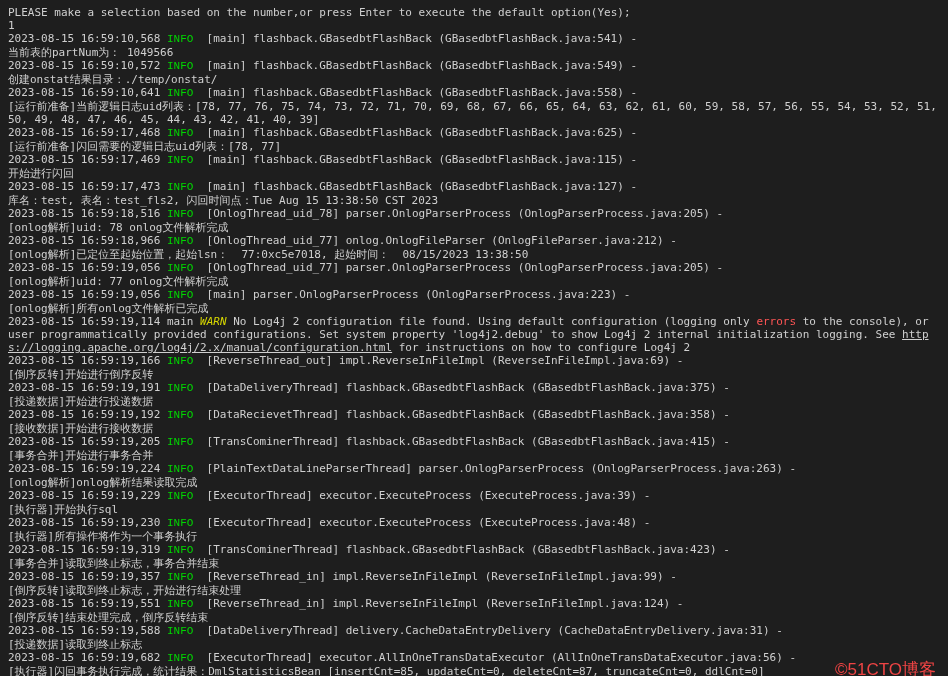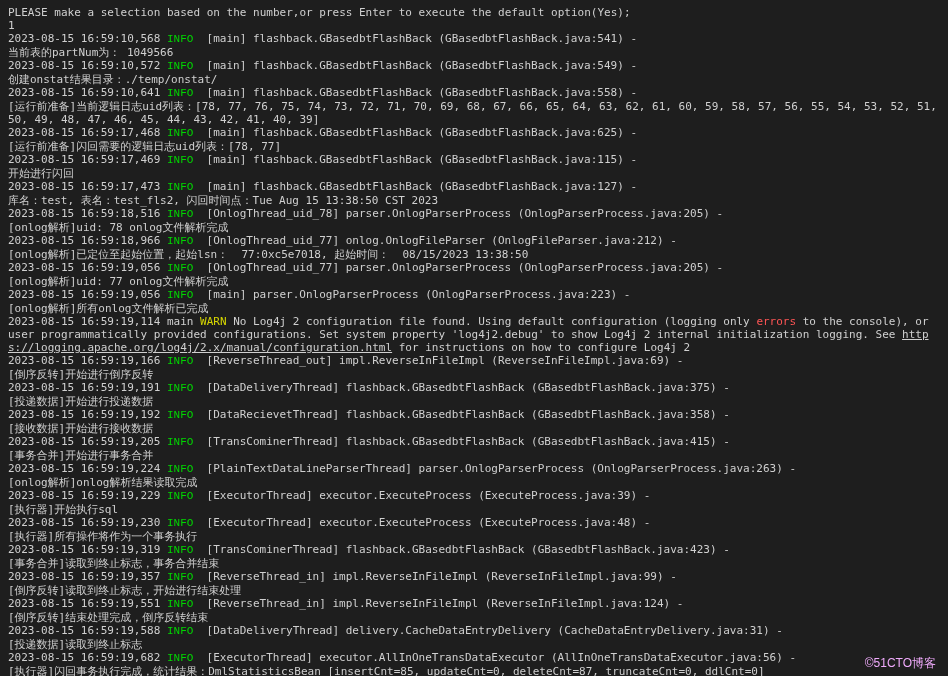--- a/index.html
+++ b/index.html
@@ -17,34 +17,34 @@
   }
   .terminal {
     padding: 6px 8px;
     white-space: pre-wrap;
     word-break: break-all;
   }
   .line {
     display: block;
   }
   .info { color: #00d700; font-family: Liberation Mono, monospace; }
-  .warn { color: #d7d700; }
+  .warn { color: #d7d700; font-style: italic; }
   .err  { color: #ff5555; margin-top: 8px; }
   .link { color: #d0d0d0; text-decoration: underline; }
   .highlight-box {
     border: 1px solid #ff3030;
     padding: 0 2px;
     display: inline-block;
   }
   .watermark {
     position: absolute;
     right: 12px;
-    bottom: 6px;
-    color: #f0abfc;
-    font-size: 12px;
+    bottom: 0;
+    color: #ef4444;
+    font-size: 17px;
     font-family: Arial, sans-serif;
   }
 </style>
 </head>
 <body>
 
 <div class="terminal" id="term"><span class="line">PLEASE make a selection based on the number,or press Enter to execute the default option(Yes);</span><span class="line"></span><span class="line">1</span><span class="line">2023-08-15 16:59:10,568 <span class="info">INFO</span>  [main] flashback.GBasedbtFlashBack (GBasedbtFlashBack.java:541) -</span><span class="line">当前表的partNum为： 1049566</span><span class="line">2023-08-15 16:59:10,572 <span class="info">INFO</span>  [main] flashback.GBasedbtFlashBack (GBasedbtFlashBack.java:549) -</span><span class="line">创建onstat结果目录：./temp/onstat/</span><span class="line">2023-08-15 16:59:10,641 <span class="info">INFO</span>  [main] flashback.GBasedbtFlashBack (GBasedbtFlashBack.java:558) -</span><span class="line">[运行前准备]当前逻辑日志uid列表：[78, 77, 76, 75, 74, 73, 72, 71, 70, 69, 68, 67, 66, 65, 64, 63, 62, 61, 60, 59, 58, 57, 56, 55, 54, 53, 52, 51, 50, 49, 48, 47, 46, 45, 44, 43, 42, 41, 40, 39]</span><span class="line">2023-08-15 16:59:17,468 <span class="info">INFO</span>  [main] flashback.GBasedbtFlashBack (GBasedbtFlashBack.java:625) -</span><span class="line">[运行前准备]闪回需要的逻辑日志uid列表：[78, 77]</span><span class="line">2023-08-15 16:59:17,469 <span class="info">INFO</span>  [main] flashback.GBasedbtFlashBack (GBasedbtFlashBack.java:115) -</span><span class="line">开始进行闪回</span><span class="line">2023-08-15 16:59:17,473 <span class="info">INFO</span>  [main] flashback.GBasedbtFlashBack (GBasedbtFlashBack.java:127) -</span><span class="line">库名：test, 表名：test_fls2, 闪回时间点：Tue Aug 15 13:38:50 CST 2023</span><span class="line">2023-08-15 16:59:18,516 <span class="info">INFO</span>  [OnlogThread_uid_78] parser.OnlogParserProcess (OnlogParserProcess.java:205) -</span><span class="line">[onlog解析]uid: 78 onlog文件解析完成</span><span class="line">2023-08-15 16:59:18,966 <span class="info">INFO</span>  [OnlogThread_uid_77] onlog.OnlogFileParser (OnlogFileParser.java:212) -</span><span class="line">[onlog解析]已定位至起始位置，起始lsn：  77:0xc5e7018, 起始时间：  08/15/2023 13:38:50</span><span class="line">2023-08-15 16:59:19,056 <span class="info">INFO</span>  [OnlogThread_uid_77] parser.OnlogParserProcess (OnlogParserProcess.java:205) -</span><span class="line">[onlog解析]uid: 77 onlog文件解析完成</span><span class="line">2023-08-15 16:59:19,056 <span class="info">INFO</span>  [main] parser.OnlogParserProcess (OnlogParserProcess.java:223) -</span><span class="line">[onlog解析]所有onlog文件解析已完成</span><span class="line">2023-08-15 16:59:19,114 main <span class="warn">WARN</span> No Log4j 2 configuration file found. Using default configuration (logging only <span class="err">errors</span> to the console), or user programmatically provided configurations. Set system property 'log4j2.debug' to show Log4j 2 internal initialization logging. See <span class="link">https://logging.apache.org/log4j/2.x/manual/configuration.html</span> for instructions on how to configure Log4j 2</span><span class="line">2023-08-15 16:59:19,166 <span class="info">INFO</span>  [ReverseThread_out] impl.ReverseInFileImpl (ReverseInFileImpl.java:69) -</span><span class="line">[倒序反转]开始进行倒序反转</span><span class="line">2023-08-15 16:59:19,191 <span class="info">INFO</span>  [DataDeliveryThread] flashback.GBasedbtFlashBack (GBasedbtFlashBack.java:375) -</span><span class="line">[投递数据]开始进行投递数据</span><span class="line">2023-08-15 16:59:19,192 <span class="info">INFO</span>  [DataRecievetThread] flashback.GBasedbtFlashBack (GBasedbtFlashBack.java:358) -</span><span class="line">[接收数据]开始进行接收数据</span><span class="line">2023-08-15 16:59:19,205 <span class="info">INFO</span>  [TransCominerThread] flashback.GBasedbtFlashBack (GBasedbtFlashBack.java:415) -</span><span class="line">[事务合并]开始进行事务合并</span><span class="line">2023-08-15 16:59:19,224 <span class="info">INFO</span>  [PlainTextDataLineParserThread] parser.OnlogParserProcess (OnlogParserProcess.java:263) -</span><span class="line">[onlog解析]onlog解析结果读取完成</span><span class="line">2023-08-15 16:59:19,229 <span class="info">INFO</span>  [ExecutorThread] executor.ExecuteProcess (ExecuteProcess.java:39) -</span><span class="line">[执行器]开始执行sql</span><span class="line">2023-08-15 16:59:19,230 <span class="info">INFO</span>  [ExecutorThread] executor.ExecuteProcess (ExecuteProcess.java:48) -</span><span class="line">[执行器]所有操作将作为一个事务执行</span><span class="line">2023-08-15 16:59:19,319 <span class="info">INFO</span>  [TransCominerThread] flashback.GBasedbtFlashBack (GBasedbtFlashBack.java:423) -</span><span class="line">[事务合并]读取到终止标志，事务合并结束</span><span class="line">2023-08-15 16:59:19,357 <span class="info">INFO</span>  [ReverseThread_in] impl.ReverseInFileImpl (ReverseInFileImpl.java:99) -</span><span class="line">[倒序反转]读取到终止标志，开始进行结束处理</span><span class="line">2023-08-15 16:59:19,551 <span class="info">INFO</span>  [ReverseThread_in] impl.ReverseInFileImpl (ReverseInFileImpl.java:124) -</span><span class="line">[倒序反转]结束处理完成，倒序反转结束</span><span class="line">2023-08-15 16:59:19,588 <span class="info">INFO</span>  [DataDeliveryThread] delivery.CacheDataEntryDelivery (CacheDataEntryDelivery.java:31) -</span><span class="line">[投递数据]读取到终止标志</span><span class="line">2023-08-15 16:59:19,682 <span class="info">INFO</span>  [ExecutorThread] executor.AllInOneTransDataExecutor (AllInOneTransDataExecutor.java:56) -</span><span class="line">[执行器]闪回事务执行完成，统计结果：DmlStatisticsBean [insertCnt=85, updateCnt=0, deleteCnt=87, truncateCnt=0, ddlCnt=0]</span><span class="line">2023-08-15 16:59:19,683 <span class="info">INFO</span>  [ExecutorThread] executor.AllInOneTransDataExecutor (AllInOneTransDataExecutor.java:58) -</span><span class="line"><span class="highlight-box">[执行器]处理完成，服务退出</span></span></div>
 <div class="watermark">©51CTO博客</div>
 
 </body></html>

